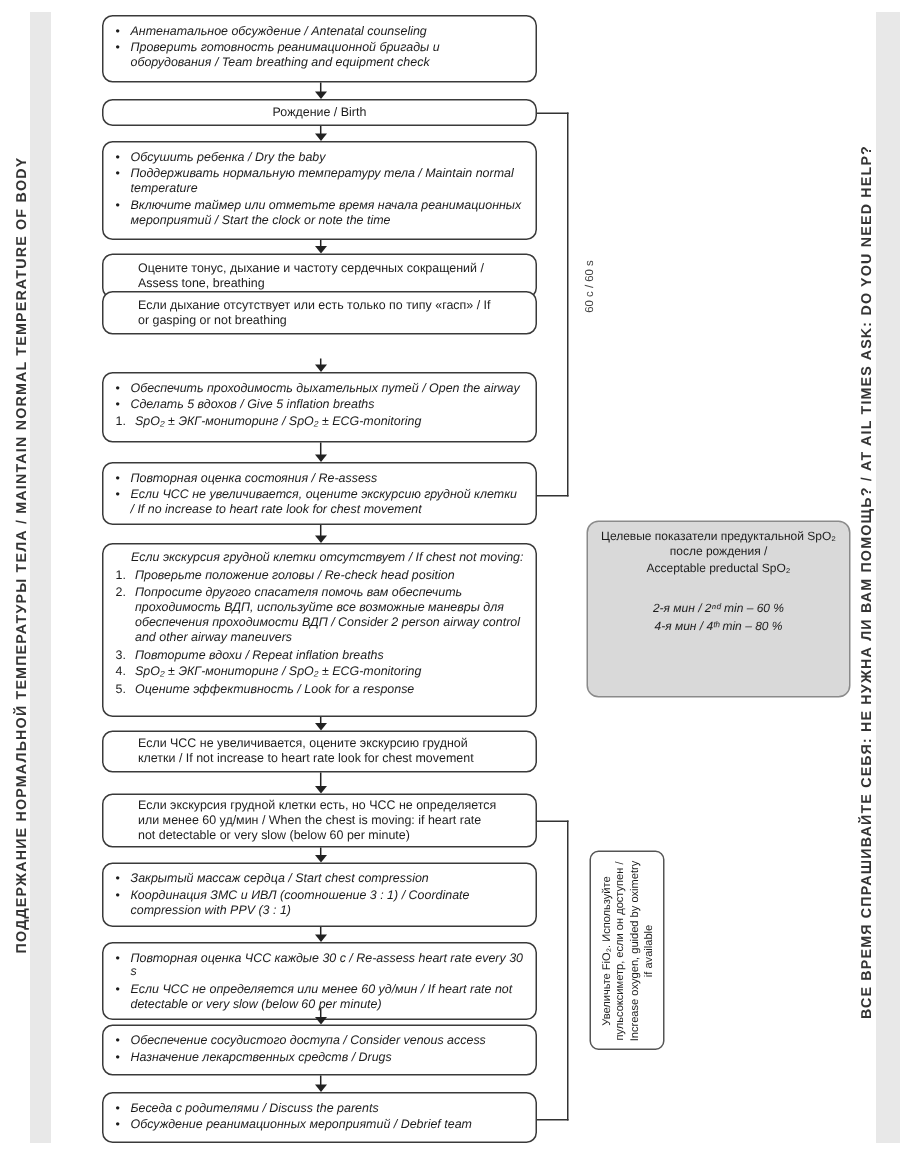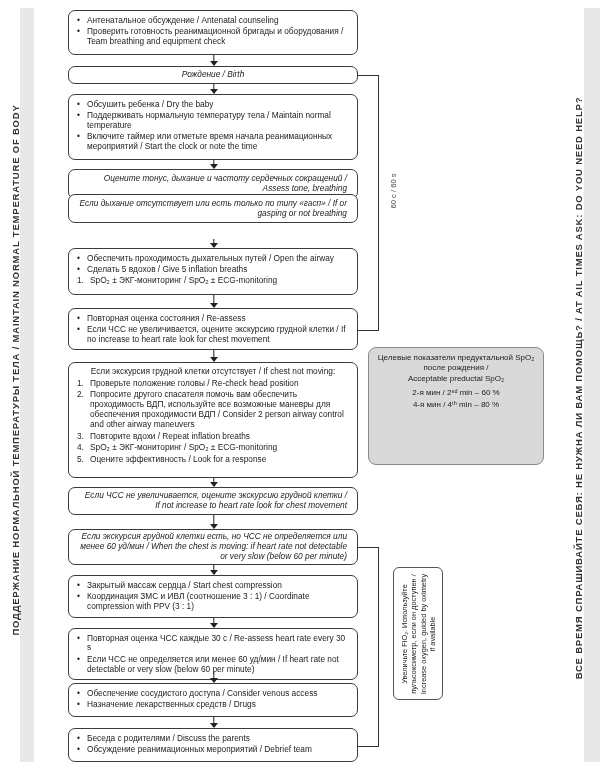--- a/index.html
+++ b/index.html
@@ -10,24 +10,24 @@
   #band-right{left:584px;width:16px;}
 
   
   .fc-box{position:absolute;left:68px;width:290px;background:#fff;
           border:1.2px solid #3a3a3a;border-radius:7px;box-sizing:border-box;
           font-size:8.3px;line-height:1.2;}
   .bullets{padding:3px 8px 3px 8px;}
   .li{display:flex;margin:1.5px 0;}
   .li .marker{flex:0 0 10px;}
   .li.num .marker{flex:0 0 13px;}
-  .li .t{flex:1;}
+  .li .t{flex:1;font-style:italic;}
   .center-box{display:flex;flex-direction:column;align-items:center;justify-content:center;
-              text-align:right;padding:2px 10px;font-style:italic;}
-  .box-title{text-align:center;margin:1px 0 2px 0;}
+              text-align:left;padding:2px 23px;}
+  .box-title{text-align:right;margin:1px 0 2px 0;font-style:italic;}
 
   
   .arrow{position:absolute;left:206px;width:15px;}
   .arrow i{display:block;position:absolute;left:50%;top:0;bottom:4px;transform:translateX(-50%);
            width:1.4px;background:#222;}
   .arrow s{display:block;position:absolute;left:50%;bottom:0;transform:translateX(-50%);
            width:0;height:0;border-left:4px solid transparent;border-right:4px solid transparent;
            border-top:5.5px solid #222;}
 
   
@@ -40,25 +40,25 @@
   .vwrap{position:absolute;}
   .vwrap span{position:absolute;left:50%;top:50%;transform:translate(-50%,-50%) rotate(-90deg);
               white-space:nowrap;display:block;}
   #vlabel-left{left:6px;top:95px;width:18px;height:550px;}
   #vlabel-right{left:569px;top:85px;width:18px;height:605px;}
   #vlabel-left span,#vlabel-right span{font-size:9.5px;font-weight:bold;letter-spacing:0.8px;color:#333;}
   #timer-wrap{left:385px;top:152px;width:16px;height:78px;}
   #timer-wrap span{font-size:7.6px;color:#444;}
 
   
-  #spo2-panel{position:absolute;left:368px;top:347px;width:176px;height:118px;
+  #spo2-panel{position:absolute;left:391px;top:347px;width:176px;height:118px;
               background:#d9d9d9;border:1px solid #8a8a8a;border-radius:8px;
               box-sizing:border-box;text-align:center;font-size:8px;line-height:1.3;
               padding:5px 4px;}
-  #spo2-panel .rows{margin-top:3px;line-height:1.5;}
+  #spo2-panel .rows{margin-top:16px;line-height:1.5;font-style:italic;}
 
   
   #fio2-box{position:absolute;left:393px;top:567px;width:50px;height:133px;
             background:#fff;border:1px solid #555;border-radius:6px;box-sizing:border-box;}
   #fio2-box span{position:absolute;left:50%;top:50%;width:126px;
                  transform:translate(-50%,-50%) rotate(-90deg);
                  font-size:7.4px;line-height:1.25;text-align:center;display:block;}
 </style>
 </head>
 <body>

